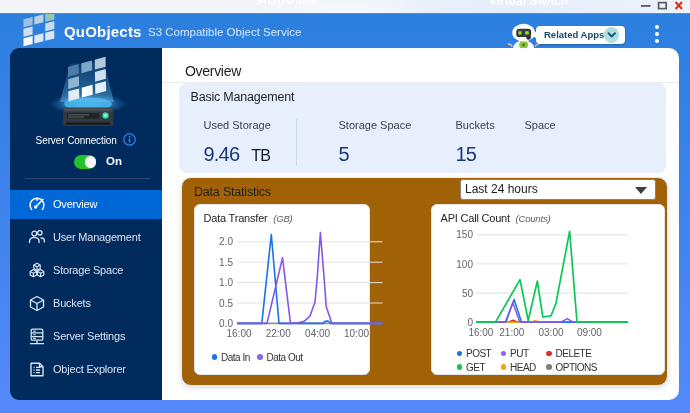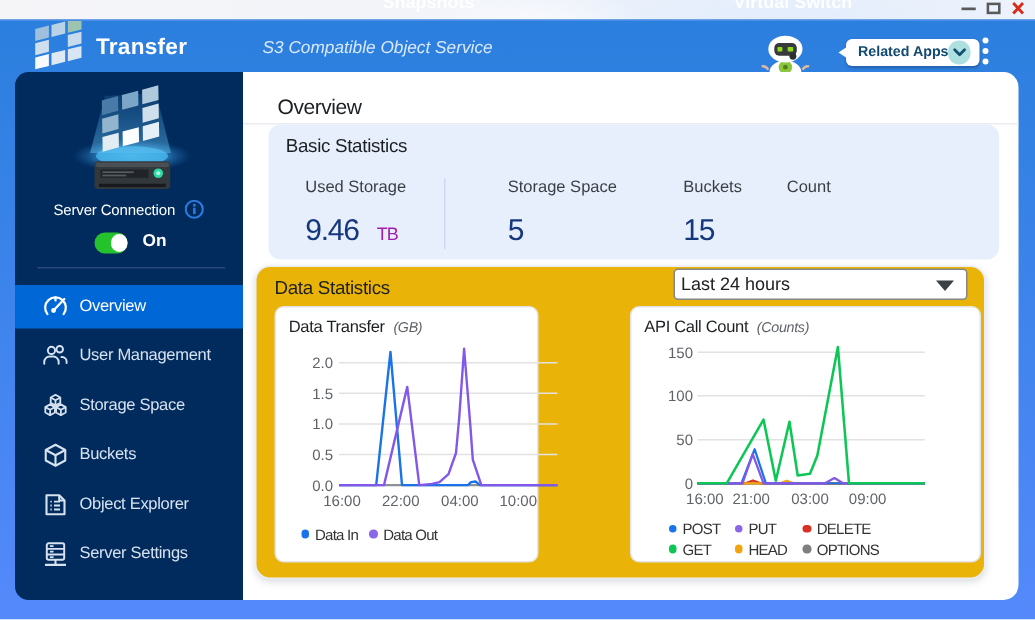--- a/index.html
+++ b/index.html
@@ -15,56 +15,56 @@
     border-bottom:1px solid rgba(255,255,255,0.85);
   }
   .dt { position:absolute; color:rgba(255,255,255,0.92); font-weight:bold; font-size:12px; top:-6px; }
   .wc { position:absolute; top:0; height:13px; }
   
   .window { position:absolute; left:0; top:13px; width:690px; height:400px;
     background:linear-gradient(#2b7fdd, #3e84ec 48%, #5589fb);
   }
   .titlebar { position:absolute; left:0; top:0; width:690px; height:35px; }
   .tb-name { position:absolute; left:64px; top:10px; font-size:15px; font-weight:bold; color:#fff; letter-spacing:0.2px;}
-  .tb-sub  { position:absolute; left:148px; top:13px; font-size:11.5px; font-style:italic; color:#d9e8fc;margin-left:27px; }
+  .tb-sub  { position:absolute; left:148px; top:13px; font-size:11.5px; color:#d9e8fc; }
   .dots { position:absolute; left:653px; top:11.5px; width:8px; }
   .dots i { display:block; width:4.5px; height:4.5px; border-radius:50%; background:#fff; margin:0 auto 2.5px; }
 
-  .bubble { position:absolute; left:564px; top:13px; width:89px; height:17.5px; background:#fff; border-radius:4px;
+  .bubble { position:absolute; left:536px; top:13px; width:89px; height:17.5px; background:#fff; border-radius:4px;
     box-shadow:0 1px 2px rgba(0,0,0,0.25); }
   .bubble .txt { position:absolute; left:8px; top:3px; font-size:9.5px; font-weight:bold; color:#134a70; }
   .bubble .tri { position:absolute; left:-5px; top:5px; width:0; height:0;
     border-top:4px solid transparent; border-bottom:4px solid transparent; border-right:6px solid #fff; }
   .bubble .chev { position:absolute; right:6px; top:1px; width:15.5px; height:15.5px; border-radius:50%; background:#aedfe1; }
 
   
   .mainrow { position:absolute; left:10px; top:35px; width:669px; height:352px; display:flex; }
   aside { width:152px; height:352px; background:#012b5d; border-radius:9px 0 0 9px; position:relative; flex:none; }
   .content { flex:1; background:#fff; border-radius:0 10px 10px 0; position:relative; }
 
   
   .sc-row { position:absolute; left:0; top:85px; width:152px; text-align:center; color:#fff; font-size:10px; letter-spacing:-0.1px; }
-  .toggle-row { position:absolute; left:0; top:107px; width:137px; height:14px; }
+  .toggle-row { position:absolute; left:11px; top:107px; width:137px; height:14px; }
   .divider { position:absolute; left:15px; top:130px; width:125px; height:1px; background:#29497b; }
   .menu { position:absolute; left:0; top:141.5px; width:152px; }
   .mi { height:29px; margin-bottom:4px; display:flex; align-items:center; color:#d7e2f0; font-size:11px; letter-spacing:-0.2px; }
   .mi svg { margin-left:18px; margin-right:7px; flex:none; }
   .mi.act { background:#0067d6; color:#fff; }
 
   
   .pg-title { position:absolute; left:23px; top:15px; font-size:14px; font-weight:normal; letter-spacing:-0.3px; color:#1d2023; }
   .panel1 { position:absolute; left:16.5px; top:35px; width:487px; height:89.5px; background:#e8effc; border-radius:8px; }
   .panel1 h3, .panel2 h3 { font-size:12.5px; font-weight:normal; letter-spacing:-0.2px; color:#1d2023; position:absolute; left:12px; top:7px; }
   .stat { position:absolute; top:36px; }
   .stat .lb { font-size:11px; color:#3a3f45; }
   .stat .num { font-size:20px; color:#15387d; margin-top:12px; letter-spacing:-0.8px; }
-  .stat .num span { font-size:12px; margin-left:12px; color:#a21caf;margin-top:20px; }
+  .stat .num span { font-size:16px; margin-left:12px; color:#0f172a;margin-top:20px; }
   .vline { position:absolute; left:117px; top:36px; height:47px; width:1px; background:#ccd8ee; }
 
-  .panel2 { position:absolute; left:8px; top:129px; width:487px; height:209px; background:#eab308;
+  .panel2 { position:absolute; left:19px; top:129px; width:487px; height:209px; background:#a16207;
     border-radius:10px; border:1px solid #eceef4; box-shadow:0 2px 5px rgba(120,130,150,0.28); }
   .sel { position:absolute; left:278px; top:0.5px; width:196px; height:21px; background:#fff; border:1px solid #858585;
     border-radius:3px; font-size:12px; color:#202124; line-height:19px; padding-left:4px; }
   .sel .arr { position:absolute; right:8px; top:7px; width:0; height:0;
     border-left:6.5px solid transparent; border-right:6.5px solid transparent; border-top:7px solid #3c4043; }
   .card { position:absolute; top:25.5px; height:171px; background:#fff; border:1px solid #e3e4e8; border-radius:6px; }
   .card.l { left:11.5px; width:176px; }
   .card.r { left:248.5px; width:234px; }
   .ct { position:absolute; left:9px; top:7px; font-size:11px; font-weight:normal; letter-spacing:-0.2px; color:#1d2023; }
   .cu { font-size:9.5px; font-style:italic; font-weight:normal; color:#5f6368; }
@@ -93,21 +93,21 @@
             <rect x="11.2" y="0" width="9.4" height="9.4" fill="#b9d2e6"></rect>
             <rect x="22.4" y="0" width="9.4" height="9.4" fill="#9dc4af"></rect>
             <rect x="0" y="11.2" width="9.4" height="9.4" fill="#cfdfee"></rect>
             <rect x="22.4" y="11.2" width="9.4" height="9.4" fill="#c7dbec"></rect>
             <rect x="0" y="22.4" width="9.4" height="9.4" fill="#f6fafd"></rect>
             <rect x="11.2" y="22.4" width="9.4" height="9.4" fill="#dce9f4"></rect>
             <rect x="22.4" y="22.4" width="9.4" height="9.4" fill="#d7e6f2"></rect>
           </g>
         </g>
       </svg>
-      <span class="tb-name">Transfer</span>
+      <span class="tb-name">QuObjects</span>
       <span class="tb-sub">S3 Compatible Object Service</span>
 
       <svg style="position:absolute;left:500px;top:9px" width="40" height="26" viewBox="0 0 40 26">
         <path d="M13 26 a10.6 7.6 0 0 1 21.2 0 Z" fill="#fff"></path>
         <path d="M12.2 24.5 q-1.8 -3 -4.4 -2.2" stroke="#dcb9a2" stroke-width="1.6" fill="none"></path>
         <path d="M35 24.5 q1.8 -3 4.4 -2.2" stroke="#dcb9a2" stroke-width="1.6" fill="none"></path>
         <circle cx="23.6" cy="22.8" r="4.5" fill="#8cc63f"></circle>
         <circle cx="23.6" cy="22.8" r="1.6" fill="#55801f"></circle>
         <ellipse cx="23.6" cy="10.7" rx="11.4" ry="8.9" fill="#fff"></ellipse>
         <rect x="16.2" y="6.7" width="15" height="8.4" rx="3.2" fill="#38393b"></rect>
@@ -220,64 +220,64 @@
             <svg width="18" height="17" viewBox="0 0 18 17">
               <g fill="none" stroke="#d7e2f0" stroke-width="1.4" stroke-linejoin="round">
               <path d="M9 1.5 L15.5 5 L15.5 12 L9 15.5 L2.5 12 L2.5 5 Z"></path>
               <path d="M2.5 5 L9 8.5 L15.5 5 M9 8.5 L9 15.5"></path>
             </g>
             </svg>
             Buckets
           </div>
           <div class="mi">
             <svg width="18" height="17" viewBox="0 0 18 17">
+              <g fill="none" stroke="#d7e2f0" stroke-width="1.3">
+              <rect x="3.2" y="1.2" width="11.6" height="11" rx="1.2"></rect>
+              <path d="M3.2 4.9 h11.6 M3.2 8.6 h11.6"></path>
+              <path d="M5.3 3.05 h2.4 M5.3 6.75 h2.4 M5.3 10.45 h2.4" stroke-width="1.2"></path>
+              <path d="M9 12.2 v3.2 M2 15.6 h14" stroke-width="1.4"></path>
+            </g>
+            </svg>
+            Server Settings
+          </div>
+          <div class="mi">
+            <svg width="18" height="17" viewBox="0 0 18 17">
               <g fill="none" stroke="#d7e2f0" stroke-width="1.4">
               <path d="M3 2.2 h8.5 l3.5 3.5 v9.1 h-12 Z" stroke-linejoin="round"></path>
               <path d="M11.5 2.2 v3.5 h3.5" stroke-linejoin="round"></path>
               <g stroke-width="1.3">
               <path d="M5.6 6.4 h0.9 M8 6.4 h4 M5.6 9 h0.9 M8 9 h4 M5.6 11.6 h0.9 M8 11.6 h4"></path>
               </g>
             </g>
             </svg>
             Object Explorer
           </div>
-          <div class="mi">
-            <svg width="18" height="17" viewBox="0 0 18 17">
-              <g fill="none" stroke="#d7e2f0" stroke-width="1.3">
-              <rect x="3.2" y="1.2" width="11.6" height="11" rx="1.2"></rect>
-              <path d="M3.2 4.9 h11.6 M3.2 8.6 h11.6"></path>
-              <path d="M5.3 3.05 h2.4 M5.3 6.75 h2.4 M5.3 10.45 h2.4" stroke-width="1.2"></path>
-              <path d="M9 12.2 v3.2 M2 15.6 h14" stroke-width="1.4"></path>
-            </g>
-            </svg>
-            Server Settings
-          </div>
         </div>
       </aside>
 
       <div class="content">
         <div class="pg-title">Overview</div>
         <div style="position:absolute;left:0;top:33.5px;width:100%;height:1px;background:#ebebf0"></div>
         <div class="panel1">
-          <h3>Basic Statistics</h3>
+          <h3>Basic Management</h3>
           <div class="stat" style="left:25px">
             <div class="lb">Used Storage</div>
             <div class="num">9.46<span>TB</span></div>
           </div>
           <div class="vline"></div>
           <div class="stat" style="left:160px">
             <div class="lb">Storage Space</div>
             <div class="num">5</div>
           </div>
           <div class="stat" style="left:277px">
             <div class="lb">Buckets</div>
             <div class="num">15</div>
           </div>
           <div class="stat" style="left:346px">
-            <div class="lb">Count</div>
+            <div class="lb">Space</div>
           </div>
         </div>
 
         <div class="panel2">
           <h3>Data Statistics</h3>
           <div class="sel">Last 24 hours<span class="arr"></span></div>
 
           <div class="card l">
             <div class="ct">Data Transfer&nbsp;&nbsp;<span class="cu">(GB)</span></div>
             <svg style="position:absolute;left:0;top:24.5px" width="218" height="115" viewBox="0 0 218 115">

